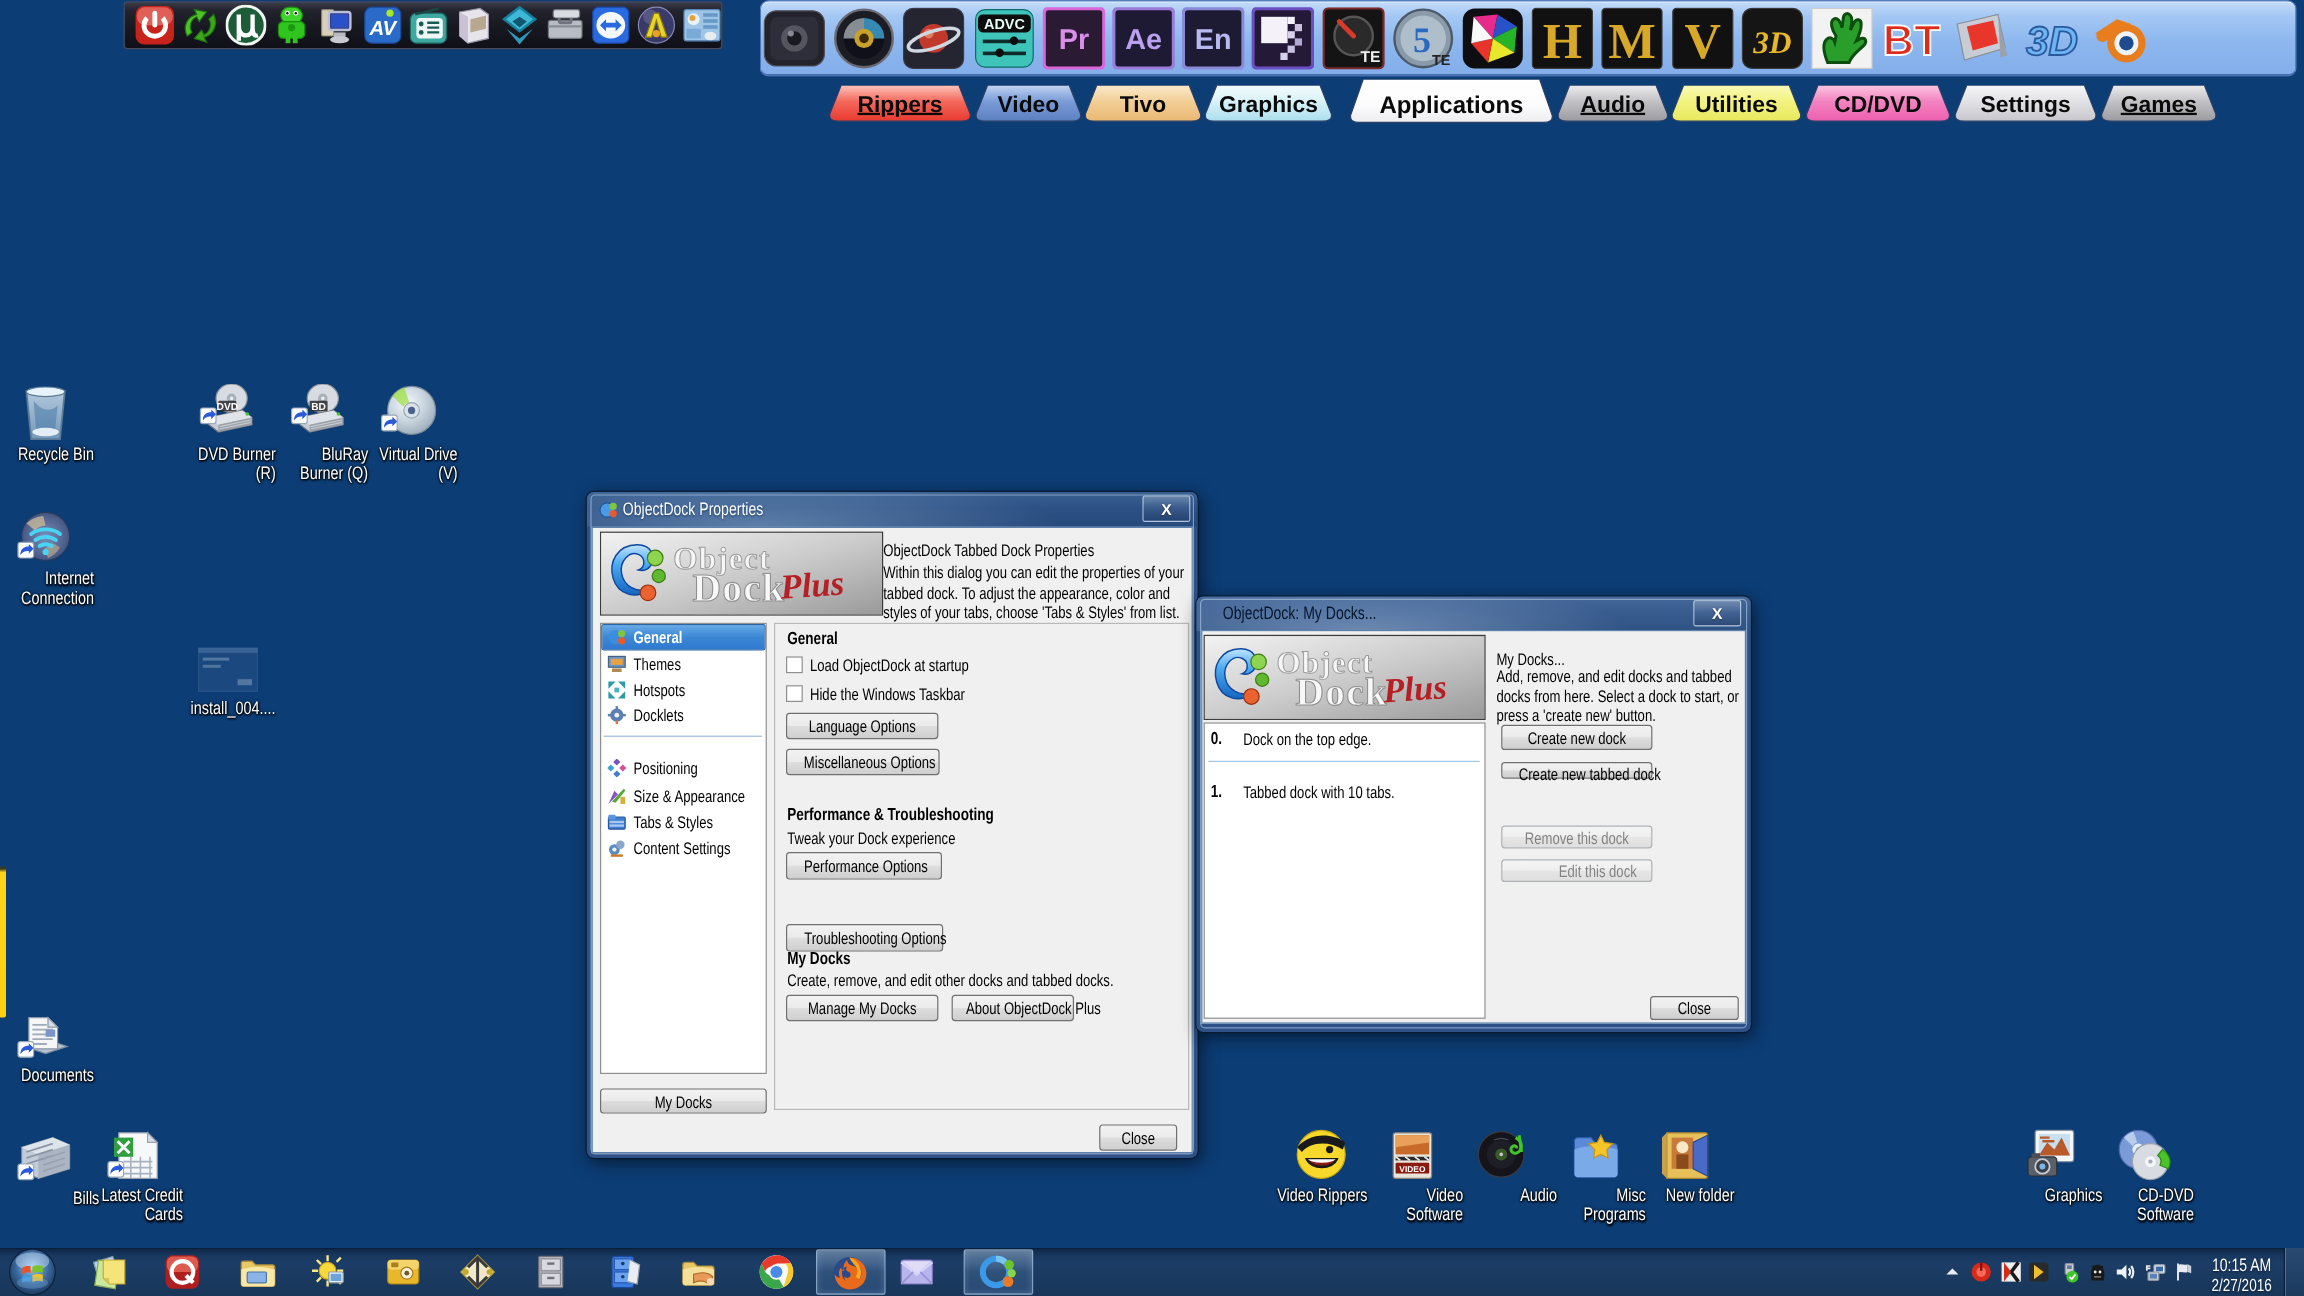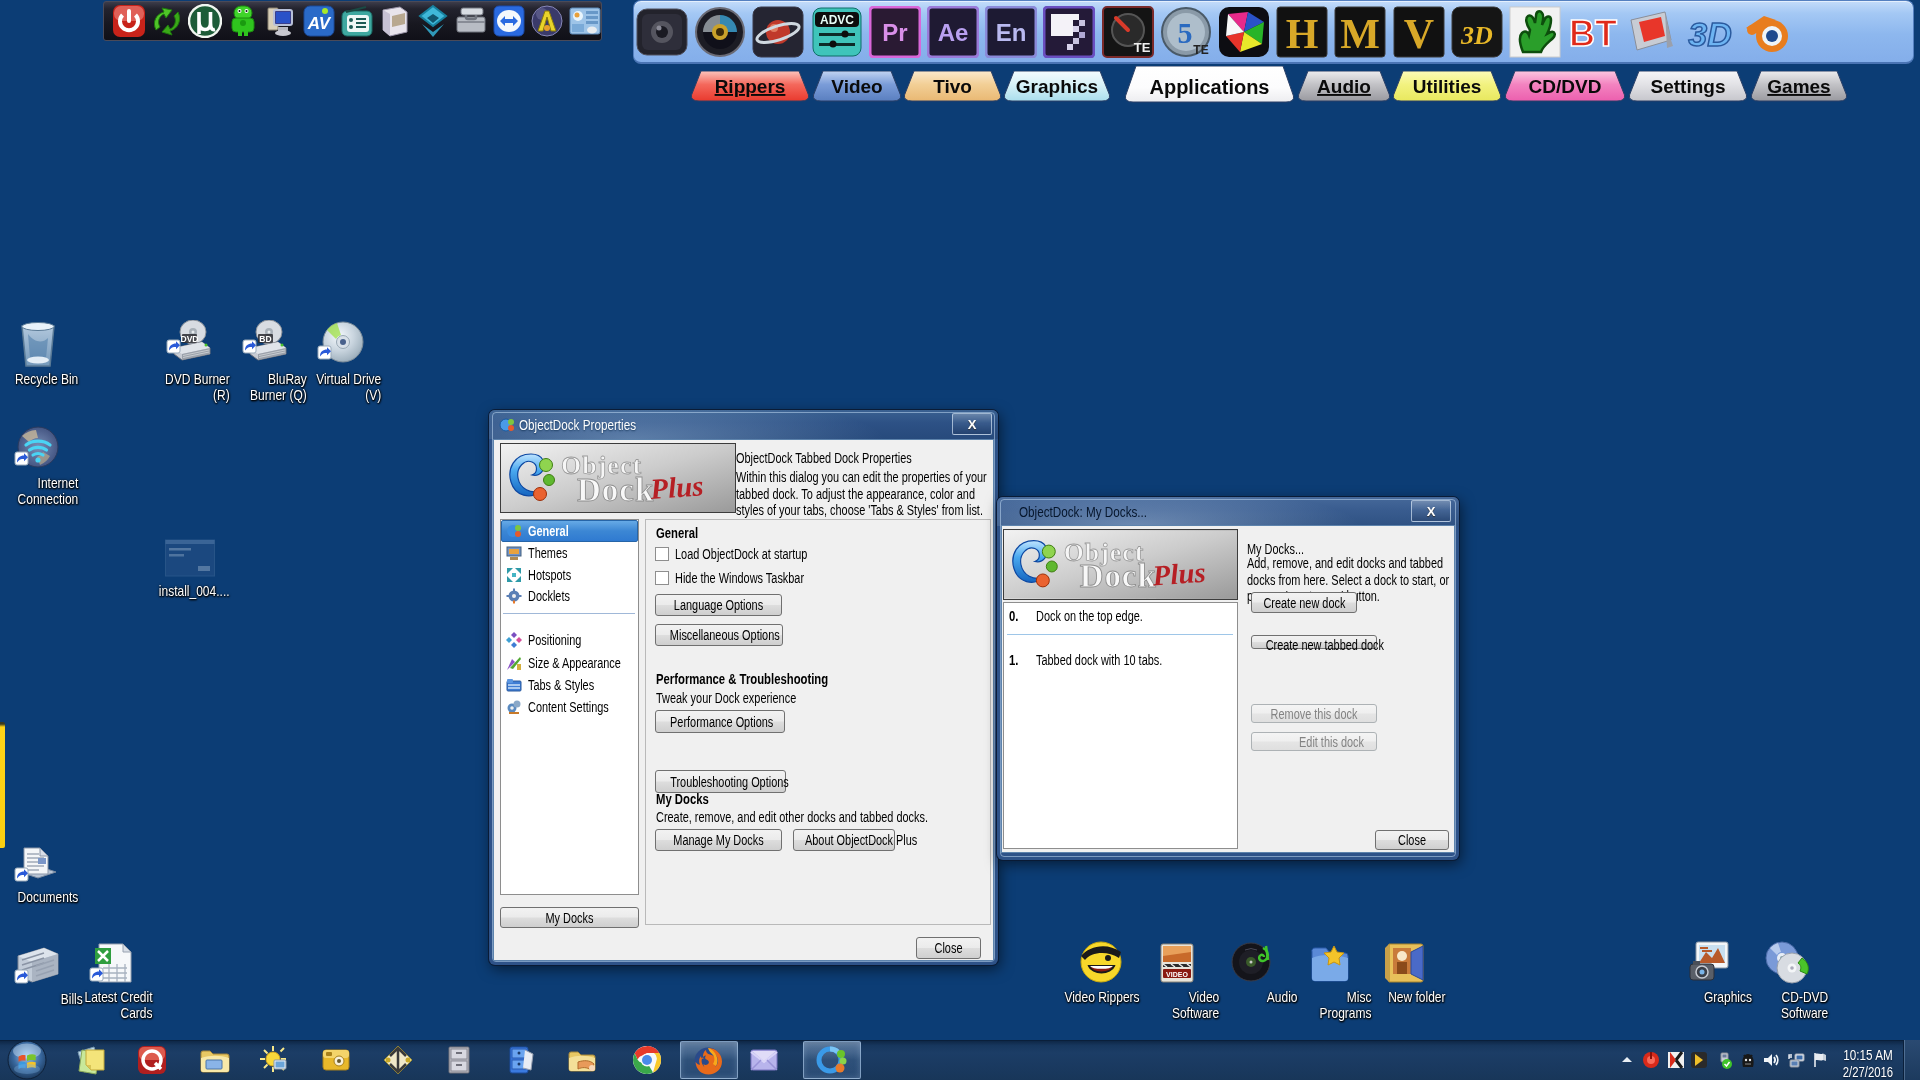--- a/index.html
+++ b/index.html
@@ -27,21 +27,21 @@
   background:linear-gradient(180deg,rgba(255,255,255,.25),rgba(255,255,255,.06) 45%,rgba(0,0,10,.12));
   color:#fff; font-weight:bold; font-size:13px; text-align:center; line-height:21px;
   text-shadow:0 1px 1px #333; }
 .dlg .client { position:absolute; background:#f0f0f0; border:1px solid #5d83ac; }
 
 .btn { position:absolute; border:1px solid #707070; border-radius:3px;
   background:linear-gradient(180deg,#f2f2f2 0%,#ebebeb 48%,#dddddd 52%,#cfcfcf 100%);
   font-size:14px; color:#000; text-align:center; white-space:nowrap; overflow:visible;
   font-family:"Liberation Sans", sans-serif; }
 .btn.dis { border-color:#adb2b5; color:#838383;
-  background:linear-gradient(180deg,#f4f4f4,#efefef 48%,#e5e5e5 52%,#dfdfdf 100%);margin-top:16px; }
+  background:linear-gradient(180deg,#f4f4f4,#efefef 48%,#e5e5e5 52%,#dfdfdf 100%); }
 
 .cb { position:absolute; width:14px; height:14px; background:#fff; border:1px solid #8e8e8e; }
 
 .h-bold { position:absolute; font-size:14.5px; font-weight:bold; color:#000; white-space:nowrap; transform:scaleX(0.78); transform-origin:0 0; }
 .h-txt  { position:absolute; font-size:14px; color:#000; white-space:nowrap; transform:scaleX(0.78); transform-origin:0 0; }
 .h-wrap { position:absolute; font-size:14px; color:#000; line-height:16.5px; transform:scaleX(0.78); transform-origin:0 0; }
 .sbitem { position:absolute; left:14px; width:133px; height:21px; font-size:14px; color:#000; }
 .sbitem .si { position:absolute; left:3px; top:2px; width:16px; height:16px; }
 .sbitem .st { position:absolute; left:25px; top:2px; white-space:nowrap; transform:scaleX(0.78); transform-origin:0 0; }
 .btn span { display:block; width:100%; transform:scaleX(0.78); transform-origin:50% 50%; }
@@ -254,21 +254,21 @@
   <div class="abs" style="left:6px; top:105px; width:235px; height:247px; background:#fff; border:1px solid #8e8e8e;"></div>
   <div class="h-bold" style="left:12px; top:111px;">0.</div>
   <div class="h-txt" style="left:39px; top:111px;">Dock on the top edge.</div>
   <div class="abs" style="left:10px; top:137px; width:226px; height:1px; background:#9ec6e8;"></div>
   <div class="h-bold" style="left:12px; top:155px;">1.</div>
   <div class="h-txt" style="left:39px; top:155px;">Tabbed dock with 10 tabs.</div>
 
   <div class="h-txt" style="left:250px; top:44px;">My Docks...</div>
   <div class="h-wrap" style="left:250px; top:58px; width:262px;">Add, remove, and edit docks and tabbed docks from here. Select a dock to start, or press a 'create new' button.</div>
 
-  <div class="btn" style="left:254px; top:95px; width:106px; height:21px; line-height:20px;">
+  <div class="btn" style="left:254px; top:107px; width:126px; height:21px; line-height:20px;">
       <span>Create new dock</span>
     </div>
   <div class="btn" style="left:254px; top:138px; width:126px; height:14px; line-height:18px;">
       <span>Create new tabbed dock</span>
     </div>
   <div class="btn dis" style="left:254px; top:191px; width:126px; height:19px; line-height:18px;">
       <span>Remove this dock</span>
     </div>
   <div class="btn dis" style="left:254px; top:219px; width:126px; height:19px; line-height:18px;padding-left:35px;">
       <span>Edit this dock</span>

